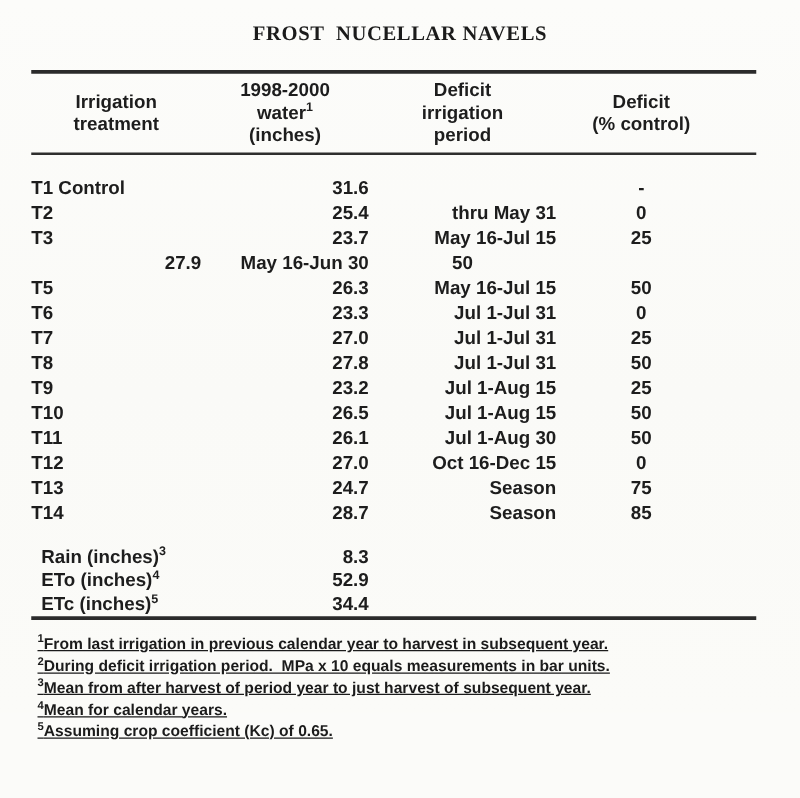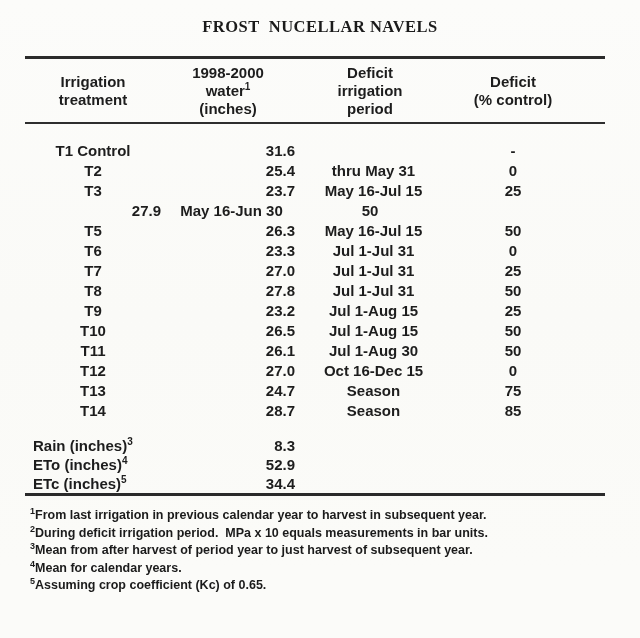--- a/index.html
+++ b/index.html
@@ -45,23 +45,23 @@
   .rule-mid {
     border: none;
     border-top: 2px solid #2e2e2e;
     margin: 0;
   }
   .grid {
     display: grid;
     grid-template-columns: 136px 134px 150px 136px 24px;
   }
   .c { display: block; }
-  .c1 { text-align: center; }
+  .c1 { text-align: left; }
   .c2 { text-align: right; }
-  .c3 { text-align: center; padding-left: 7px; }
+  .c3 { text-align: right; padding-left: 7px; }
   .c4 { text-align: center; }
   .header {
     padding: 5px 0 4px 0;
     font-weight: bold;
     font-size: 15px;
     line-height: 18px;
   }
   .header .hcell {
     display: flex;
     flex-direction: column;
@@ -97,20 +97,21 @@
   .footnotes {
     margin-top: 11px;
     padding-left: 5px;
     font-weight: bold;
     font-size: 12.5px;
     color: #1b1b1b;
   }
   .fnote {
     line-height: 17.5px;
     white-space: pre;
+    text-decoration: underline;
   }
   .fnote sup {
     font-size: 9px;
     line-height: 0;
   }
 </style>
 </head>
 <body>
 
 <div class="page">

